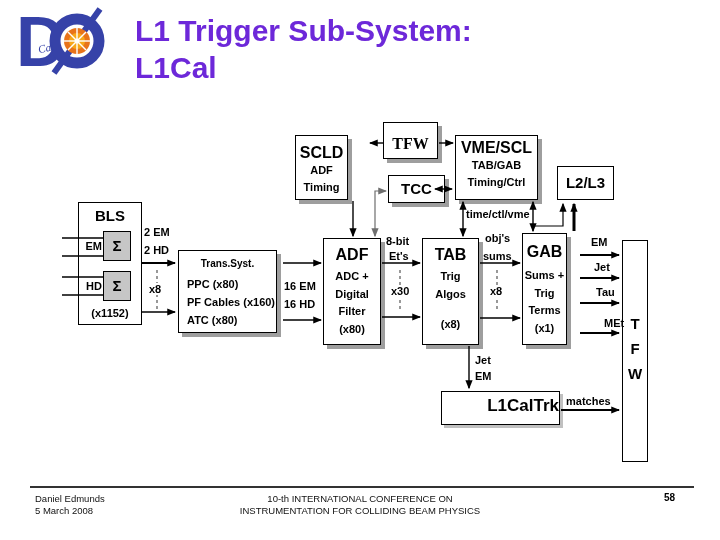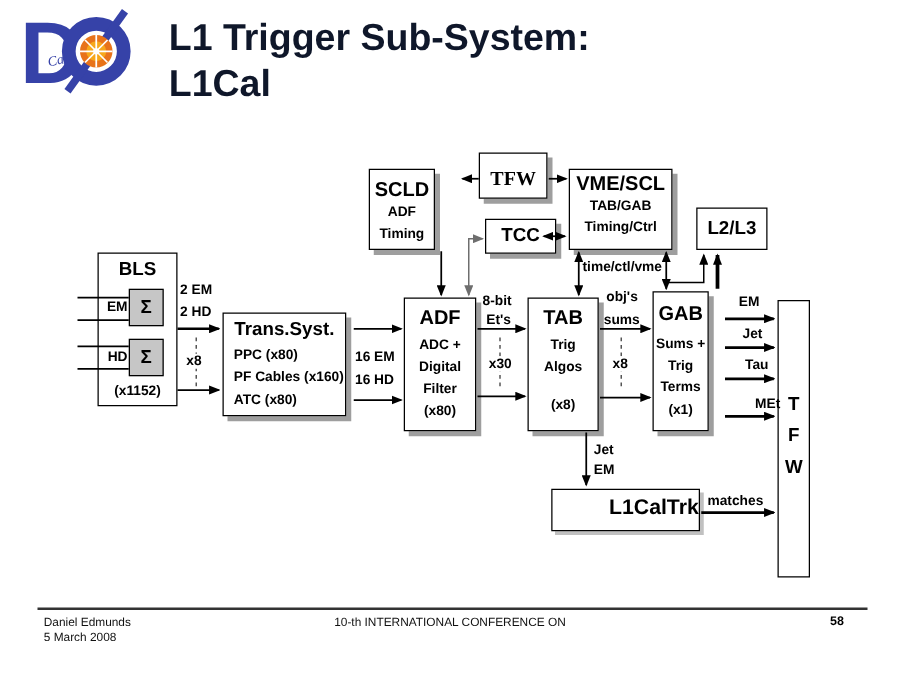--- a/index.html
+++ b/index.html
@@ -78,21 +78,21 @@
       <g stroke="#fff" stroke-width="1.4">
         <line x1="61" y1="24" x2="61" y2="50"></line>
           <line x1="48" y1="37" x2="74" y2="37"></line>
         <line x1="52" y1="28" x2="70" y2="46"></line>
           <line x1="70" y1="28" x2="52" y2="46"></line>
       </g>
       <circle cx="61" cy="37" r="2.5" fill="#fff"></circle>
       <text x="22" y="48" font-family="Liberation Serif, serif" font-style="italic" font-size="11" fill="#3642A8" transform="rotate(-12 28 44)">Cal</text>
     </svg>
   </div>
-  <div id="title" style="color: #0f172a;">
+  <div id="title" style="color: #6d28d9;">
     <div>L1 Trigger Sub-System:</div>
     <div>L1Cal</div>
   </div>
 
   <svg id="wires" width="720" height="540">
     <defs>
       <marker id="ah" viewBox="0 0 10 8" markerWidth="9" markerHeight="7.5" refX="8.6" refY="4" orient="auto-start-reverse" markerUnits="userSpaceOnUse">
         <path d="M0,0 L10,4 L0,8 z" fill="#000"></path>
       </marker>
       <marker id="ahg" viewBox="0 0 10 8" markerWidth="9" markerHeight="7.5" refX="8.6" refY="4" orient="auto-start-reverse" markerUnits="userSpaceOnUse">
@@ -153,21 +153,21 @@
   <div id="bls" class="box">
     <div class="bt" style="font-size:15px;">BLS</div>
     <div id="blsEm" class="blslbl">EM</div>
     <div id="sigma1" class="sigma"><span>Σ</span></div>
     <div id="blsHd" class="blslbl">HD</div>
     <div id="sigma2" class="sigma"><span>Σ</span></div>
     <div id="blsCount">(x1152)</div>
   </div>
 
   <div id="trans" class="box shadow">
-    <div class="bt" style="font-size:15px;">Trans.Syst.</div>
+    <div class="bt" style="font-size:10px;">Trans.Syst.</div>
     <div class="lrow">PPC (x80)</div>
     <div class="lrow">PF Cables (x160)</div>
     <div class="lrow">ATC (x80)</div>
   </div>
 
   <div id="scld" class="box shadow">
     <div class="bt">SCLD</div>
     <div class="sub">ADF Timing</div>
   </div>
 
@@ -244,16 +244,17 @@
   <div class="lbl" style="left:475px;top:370px;">EM</div>
   <div class="lbl" style="left:566px;top:395px;">matches</div>
 
   <div id="footRule"></div>
   <div id="author" class="foot">
     <div>Daniel Edmunds</div>
     <div>5 March 2008</div>
   </div>
   <div id="conf" class="foot">
     <div>10-th INTERNATIONAL CONFERENCE ON</div>
+    <div>INSTRUMENTATION FOR COLLIDING BEAM PHYSICS</div>
   </div>
   <div id="pageNum">58</div>
 
 </div>
 
 </body></html>

